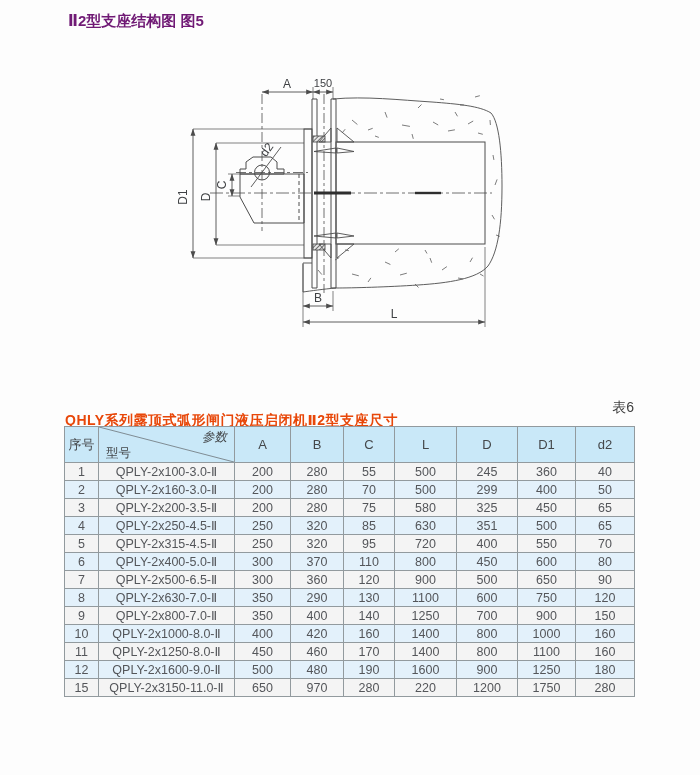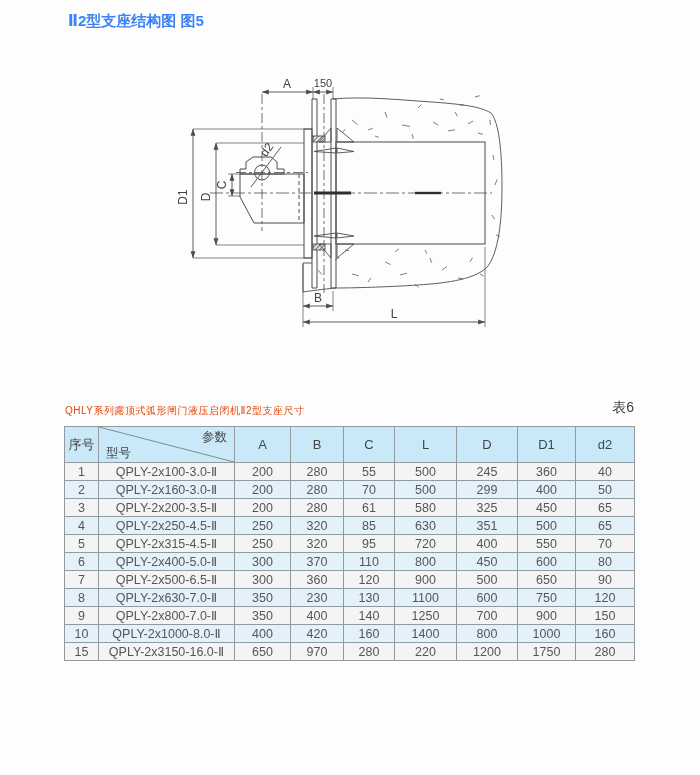--- a/index.html
+++ b/index.html
@@ -6,50 +6,50 @@
     --accent:#e84709; --header-bg:#c9e8f8; --row-bg:#f4f4f4; --row-alt:#e3f1fb;
     --border:#929a9e; --line:#4c4c4c; --text:#54565a;
   }
   html,body{margin:0;padding:0;}
   body{
     width:700px;height:775px;position:relative;background:#fdfdfd;
     font-family:"Liberation Sans","DejaVu Sans",sans-serif;color:var(--text);
     overflow:hidden;
   }
   .page-title{
-    position:absolute;left:68px;top:12px;font-size:15px;font-weight:bold;color:#3b82f6;
+    position:absolute;left:68px;top:12px;font-size:15px;font-weight:bold;color:#701a75;
   }
   .drawing-wrap{position:absolute;left:0;top:0;width:700px;height:392px;}
   svg{display:block;}
   .dimtxt{font-size:12px;fill:#3f4144;}
   .dimtxt.small{font-size:11px;}
 
   .table-section{position:absolute;left:0;top:396px;width:700px;}
   .table-title-row{position:relative;width:700px;height:26px;}
   .table-title{
-    position:absolute;left:65px;top:8px;font-size:10px;font-weight:normal;color:var(--accent);
+    position:absolute;left:65px;top:16px;font-size:14px;font-weight:bold;color:var(--accent);
     letter-spacing:0.5px;
   }
   .table-tag{position:absolute;right:66px;top:3px;font-size:14px;color:#404040;}
   table.spec{
     position:absolute;left:64px;top:30px;border-collapse:collapse;table-layout:fixed;
     width:570px;font-size:12.5px;color:var(--text);
   }
   table.spec th,table.spec td{
     border:1px solid var(--border);text-align:center;vertical-align:middle;
     padding:0;overflow:hidden;white-space:nowrap;
   }
   table.spec thead th{
     background:var(--header-bg);height:35px;font-weight:normal;font-size:13px;color:#44474a;
   }
   table.spec tbody tr{height:18px;background:var(--row-bg);}
   table.spec tbody tr.alt{background:var(--row-alt);}
   .diag-cell{position:relative;padding:0;}
   .diag-cell svg{position:absolute;left:0;top:0;width:100%;height:100%;}
-  .diag-top{position:absolute;right:7px;top:2px;font-size:12.5px;}
+  .diag-top{position:absolute;right:7px;top:2px;font-size:12.5px;font-style:italic;}
   .diag-bottom{position:absolute;left:7px;bottom:0;font-size:12.5px;}
 </style>
 </head>
 <body>
 
 <div class="page-title">Ⅱ2型支座结构图  图5</div>
 
 <div class="drawing-wrap">
 <svg width="700" height="392" viewBox="0 0 700 392">
   <defs>
@@ -244,21 +244,21 @@
           <td>500</td>
           <td>299</td>
           <td>400</td>
           <td>50</td>
         </tr>
         <tr>
           <td>3</td>
           <td>QPLY-2x200-3.5-Ⅱ</td>
           <td>200</td>
           <td>280</td>
-          <td>61</td>
+          <td>75</td>
           <td>580</td>
           <td>325</td>
           <td>450</td>
           <td>65</td>
         </tr>
         <tr class="alt">
           <td>4</td>
           <td>QPLY-2x250-4.5-Ⅱ</td>
           <td>250</td>
           <td>320</td>
@@ -298,21 +298,21 @@
           <td>120</td>
           <td>900</td>
           <td>500</td>
           <td>650</td>
           <td>90</td>
         </tr>
         <tr class="alt">
           <td>8</td>
           <td>QPLY-2x630-7.0-Ⅱ</td>
           <td>350</td>
-          <td>230</td>
+          <td>290</td>
           <td>130</td>
           <td>1100</td>
           <td>600</td>
           <td>750</td>
           <td>120</td>
         </tr>
         <tr>
           <td>9</td>
           <td>QPLY-2x800-7.0-Ⅱ</td>
           <td>350</td>
@@ -328,22 +328,44 @@
           <td>QPLY-2x1000-8.0-Ⅱ</td>
           <td>400</td>
           <td>420</td>
           <td>160</td>
           <td>1400</td>
           <td>800</td>
           <td>1000</td>
           <td>160</td>
         </tr>
         <tr>
+          <td>11</td>
+          <td>QPLY-2x1250-8.0-Ⅱ</td>
+          <td>450</td>
+          <td>460</td>
+          <td>170</td>
+          <td>1400</td>
+          <td>800</td>
+          <td>1100</td>
+          <td>160</td>
+        </tr>
+        <tr class="alt">
+          <td>12</td>
+          <td>QPLY-2x1600-9.0-Ⅱ</td>
+          <td>500</td>
+          <td>480</td>
+          <td>190</td>
+          <td>1600</td>
+          <td>900</td>
+          <td>1250</td>
+          <td>180</td>
+        </tr>
+        <tr>
           <td>15</td>
-          <td>QPLY-2x3150-16.0-Ⅱ</td>
+          <td>QPLY-2x3150-11.0-Ⅱ</td>
           <td>650</td>
           <td>970</td>
           <td>280</td>
           <td>220</td>
           <td>1200</td>
           <td>1750</td>
           <td>280</td>
         </tr>
       </tbody>
   </table>

